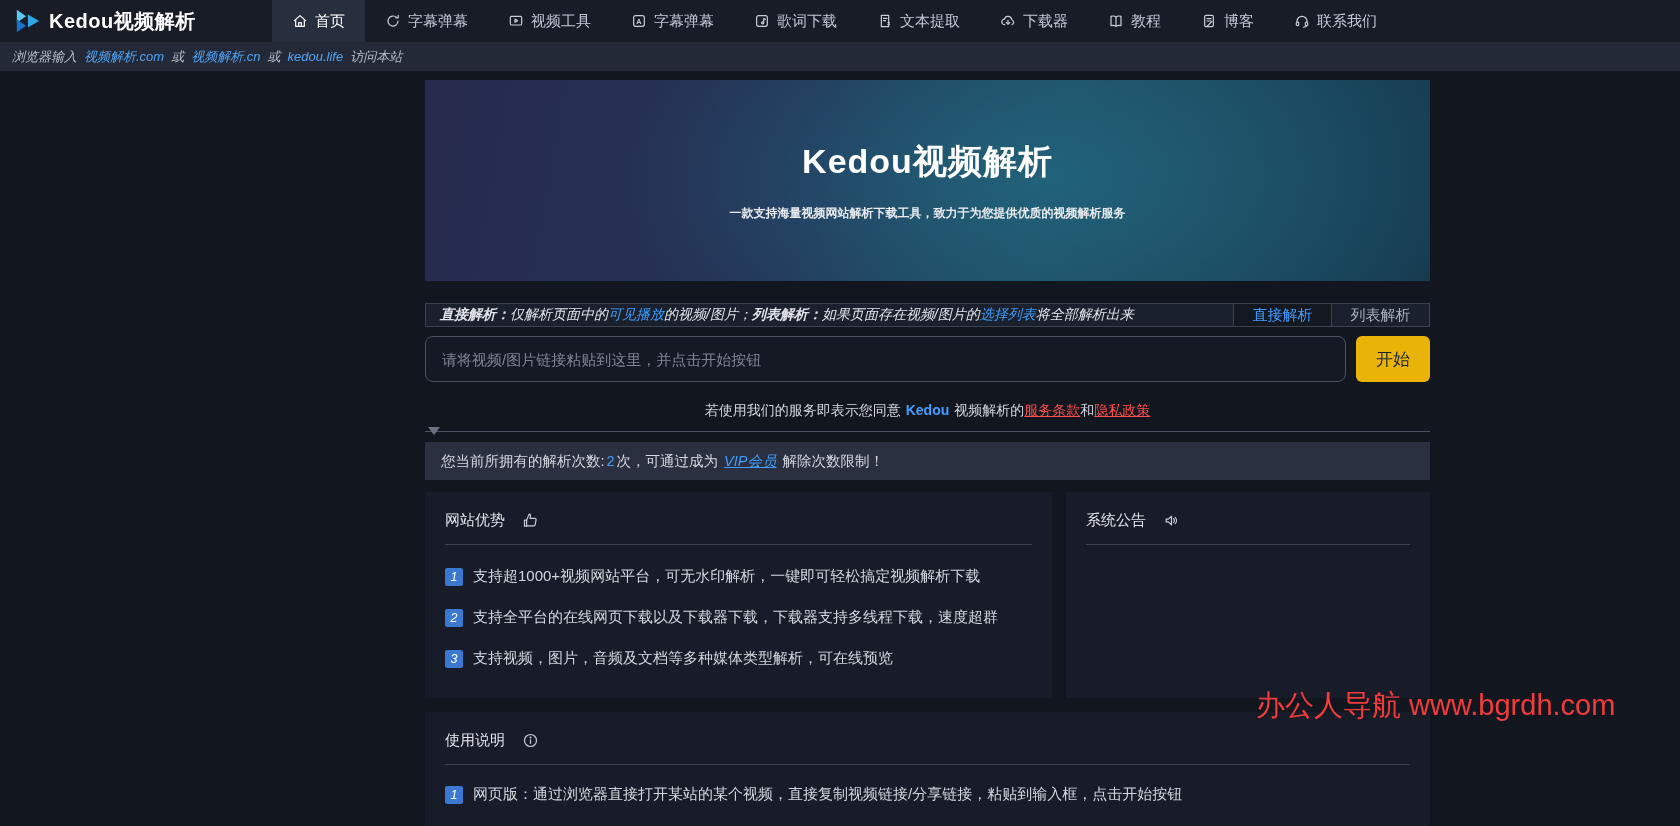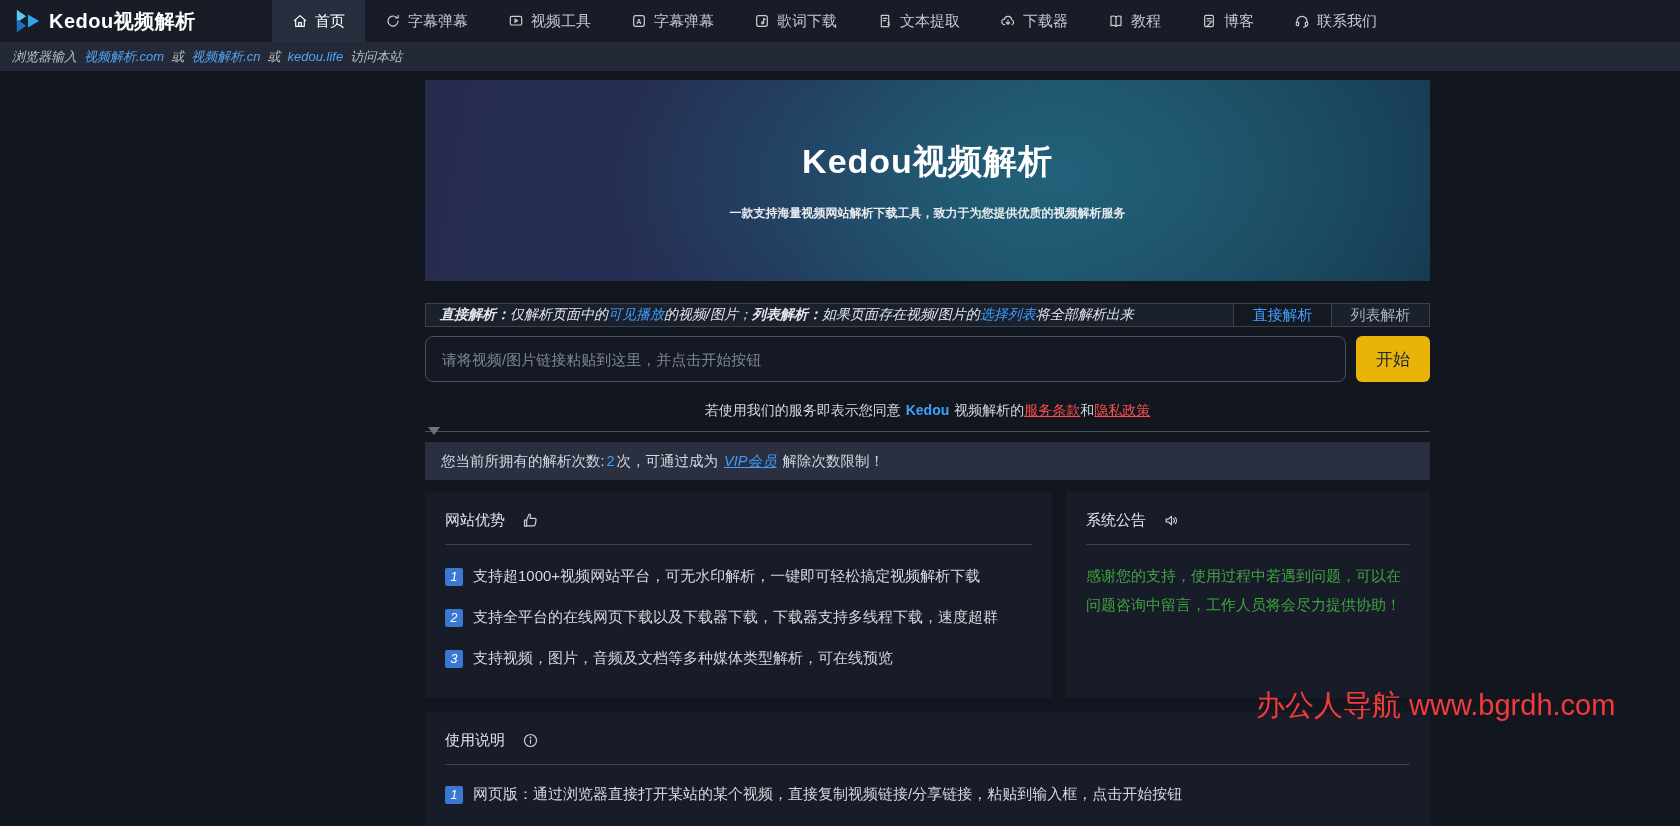--- a/index.html
+++ b/index.html
@@ -298,21 +298,20 @@
         <span>系统公告</span>
         <span class="ico">
           <svg width="17" height="17" viewBox="0 0 24 24" fill="none" stroke="currentColor" stroke-width="1.7" stroke-linecap="round" stroke-linejoin="round">
               <path d="M4.5 10 v4 h3 l4.5 4 V6 l-4.5 4 z"></path>
               <path d="M15 9.5 a3.5 3.5 0 0 1 0 5"></path>
               <path d="M17.2 7.5 a6.5 6.5 0 0 1 0 9"></path>
             </svg>
         </span>
       </div>
       <div class="card-divider"></div>
-      <div class="announce-text">感谢您的支持，使用过程中若遇到问题，可以在问题咨询中留言，工作人员将会尽力提供协助！</div>
     </div>
   </div>
 
   <div class="card card-usage">
     <div class="card-header">
       <span>使用说明</span>
       <span class="ico">
         <svg width="17" height="17" viewBox="0 0 24 24" fill="none" stroke="currentColor" stroke-width="1.7" stroke-linecap="round" stroke-linejoin="round">
             <circle cx="12" cy="12" r="8.5"></circle>
             <path d="M12 11 v5"></path>

